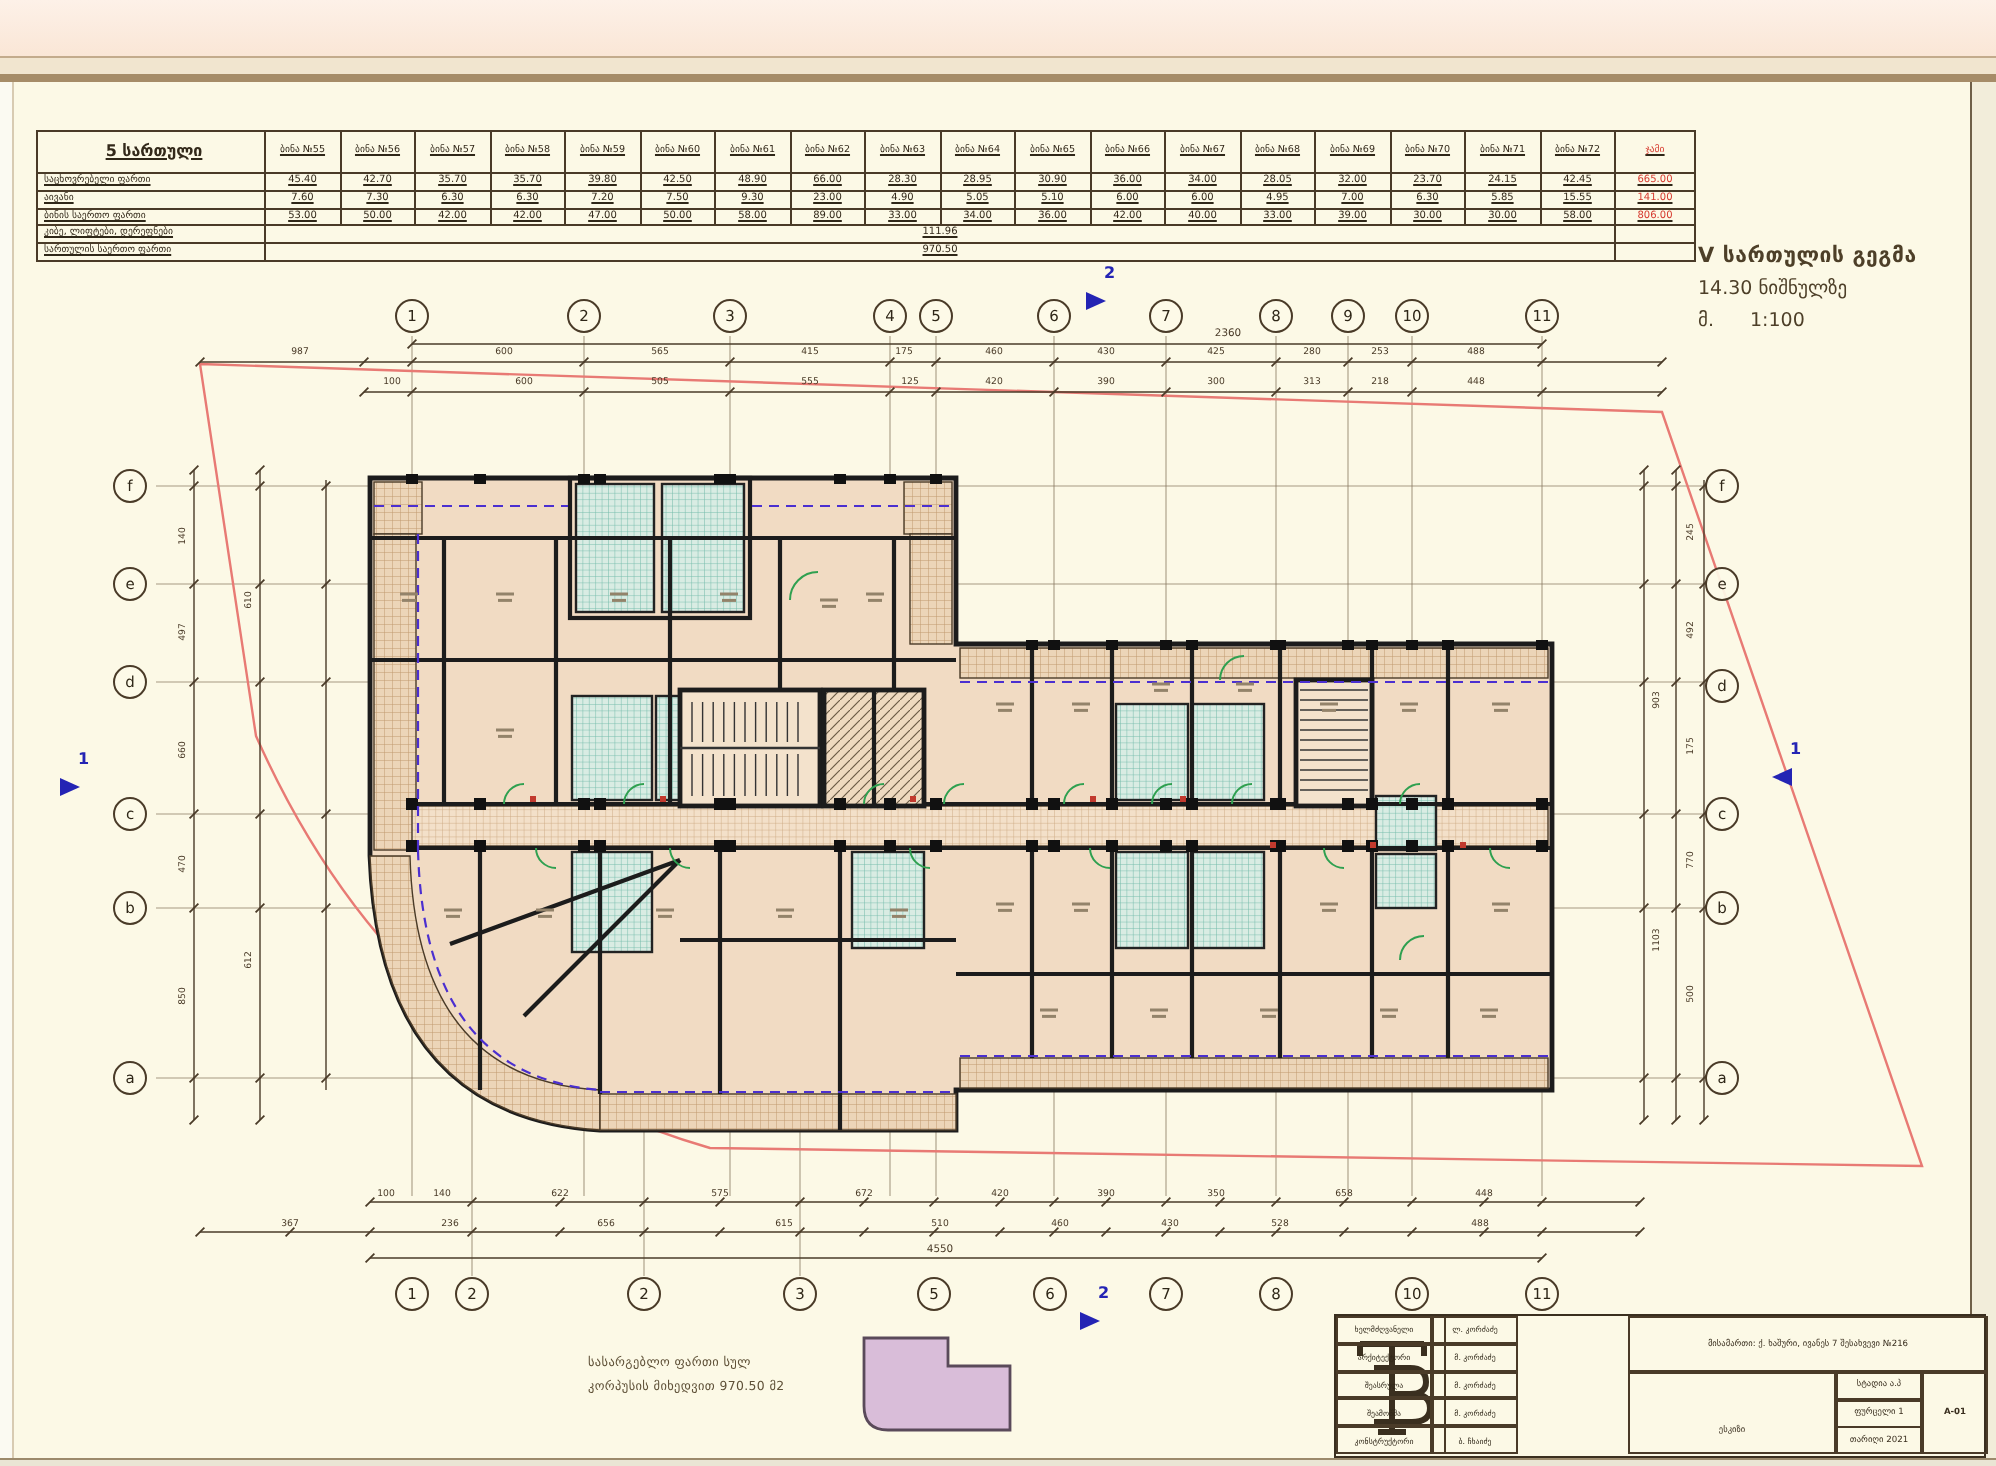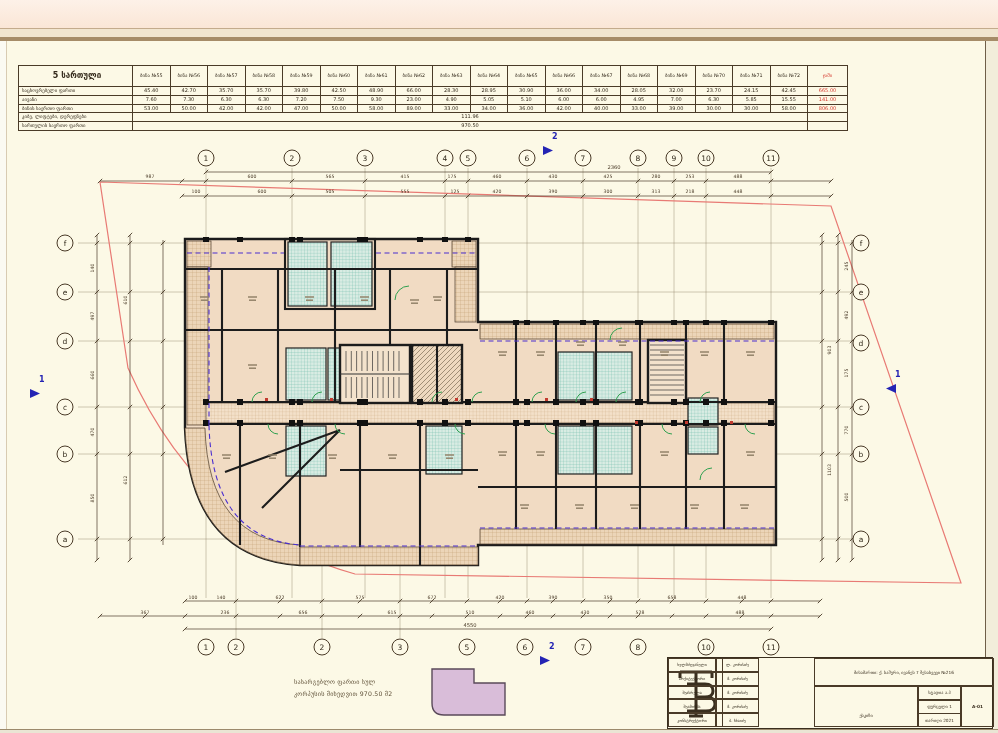--- a/index.html
+++ b/index.html
@@ -10,21 +10,21 @@
   .top-band{position:absolute;left:0;top:0;width:998px;height:28px;
     background:linear-gradient(#fdf1e8,#fae6d6);}
   .band-lines{position:absolute;left:0;top:28px;width:998px;height:13px;
     background:#f1e5cf;border-top:1.5px solid #c3ab8c;border-bottom:4px solid #a68c68;box-sizing:border-box;}
   .edge-left{position:absolute;left:0;top:41px;width:6px;bottom:0;background:#fbfaf2;border-right:0.8px solid #d8cbb2;}
   .edge-right{position:absolute;left:985px;top:41px;width:13px;bottom:0;background:#f2edda;border-left:1.3px solid #6f5f48;}
   .edge-bottom{position:absolute;left:0;top:729px;width:998px;height:4px;background:#eae5d4;border-top:1px solid #9c8a6c;}
 
   
   #area-table{position:absolute;left:18px;top:65px;}
-  #area-table table{border-collapse:collapse;table-layout:fixed;}
+  #area-table table{border-collapse:collapse;table-layout:fixed;text-decoration:underline;}
   #area-table td,#area-table th{border:0.8px solid #4a3b28;padding:0;margin:0;
      font-size:5px;line-height:1.55;text-align:center;font-weight:normal;
      white-space:nowrap;overflow:hidden;color:#33291a;background:#fcf9e6;}
   #area-table table{border:1.6px solid #3a2f1f;}
   #area-table .lblcol{width:110px;text-align:left;padding-left:3px;font-size:4.8px;}
   #area-table .c{width:36.5px;}
   #area-table .tot{width:39px;color:#d63a2f;}
   #area-table .ttl{font-size:8px;font-weight:bold;height:20px;text-align:center;}
   #area-table .hd{font-size:4.8px;height:20px;}
 
@@ -585,20 +585,28 @@
           </tr>
           <tr>
             <td class="lblcol">სართულის საერთო ფართი</td>
             <td class="c" colspan="18">970.50</td>
             <td class="tot"></td>
           </tr>
         </tbody>
       </table>
     </div>
 
+  <div id="drawing-title">
+    <div class="t1">V სართულის გეგმა</div>
+    <div class="t2">14.30 ნიშნულზე</div>
+    <div class="t3">
+      <span>მ.</span>
+      <span>1:100</span>
+    </div>
+  </div>
 
   <div id="legend">
     <div>სასარგებლო ფართი სულ</div>
     <div>კორპუსის მიხედვით 970.50 მ2</div>
   </div>
   <svg width="90" height="56" style="position:absolute;left:425px;top:665px;" viewBox="0 0 90 56">
     <path d="M7,4 H49 V18 H80 V50 H19 Q7,50 7,38 Z" fill="#d9bdd9" stroke="#5a4a5a" stroke-width="1.4"></path>
   </svg>
 
   <div id="title-block">

